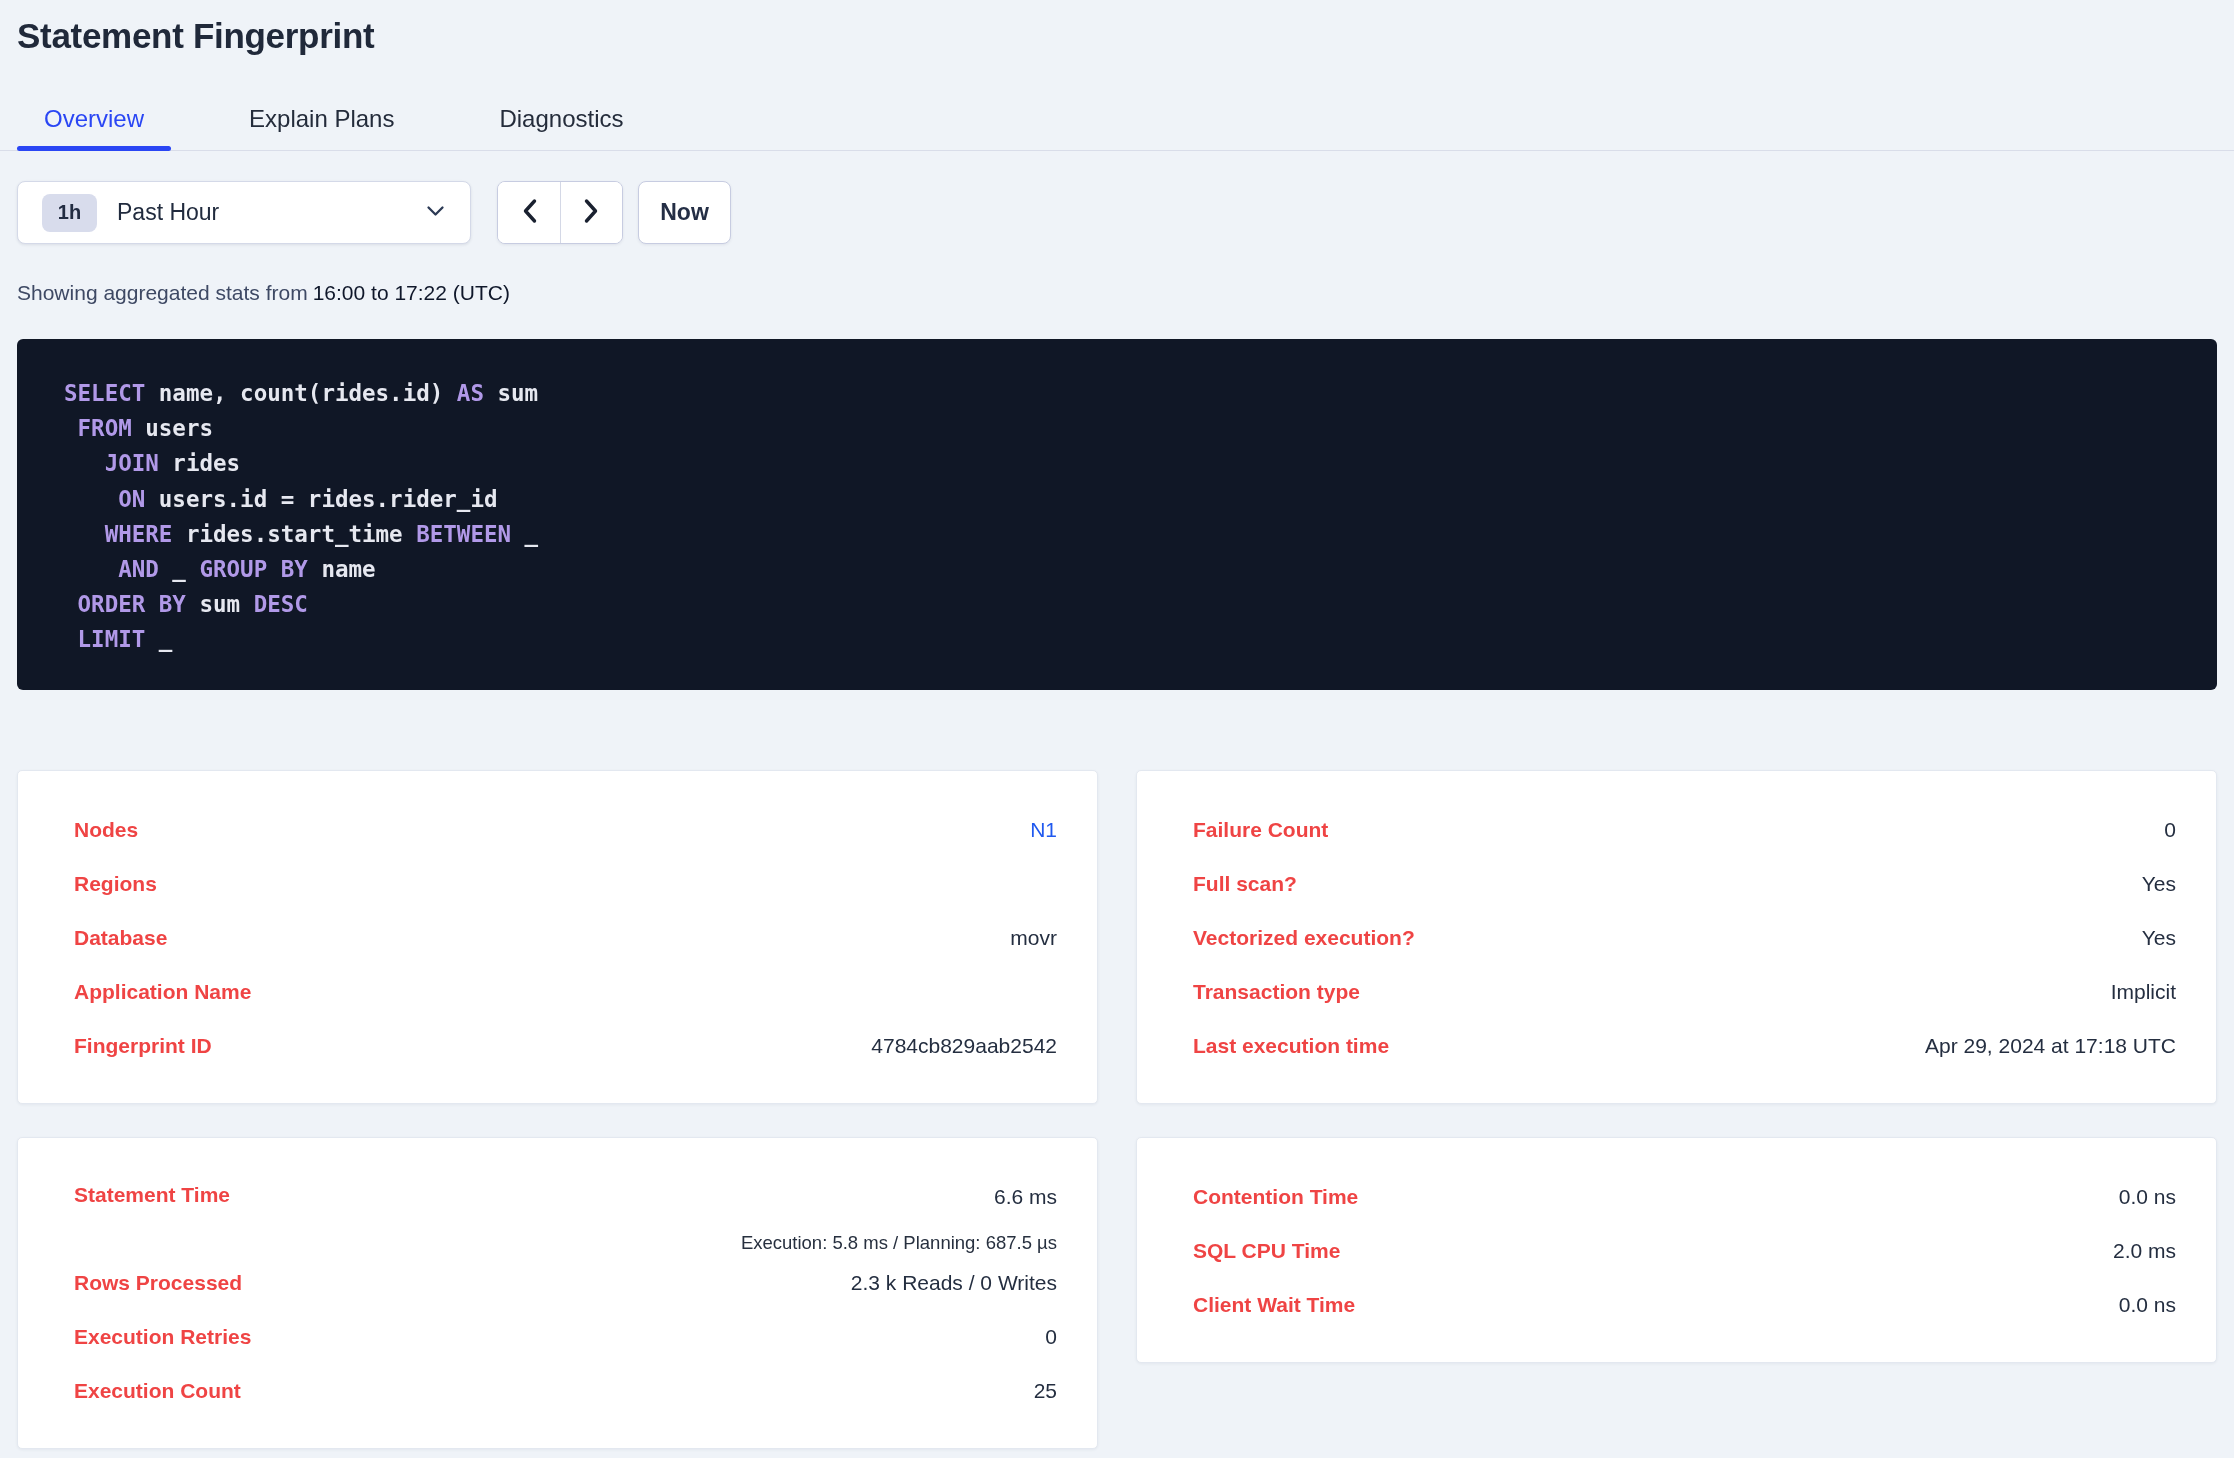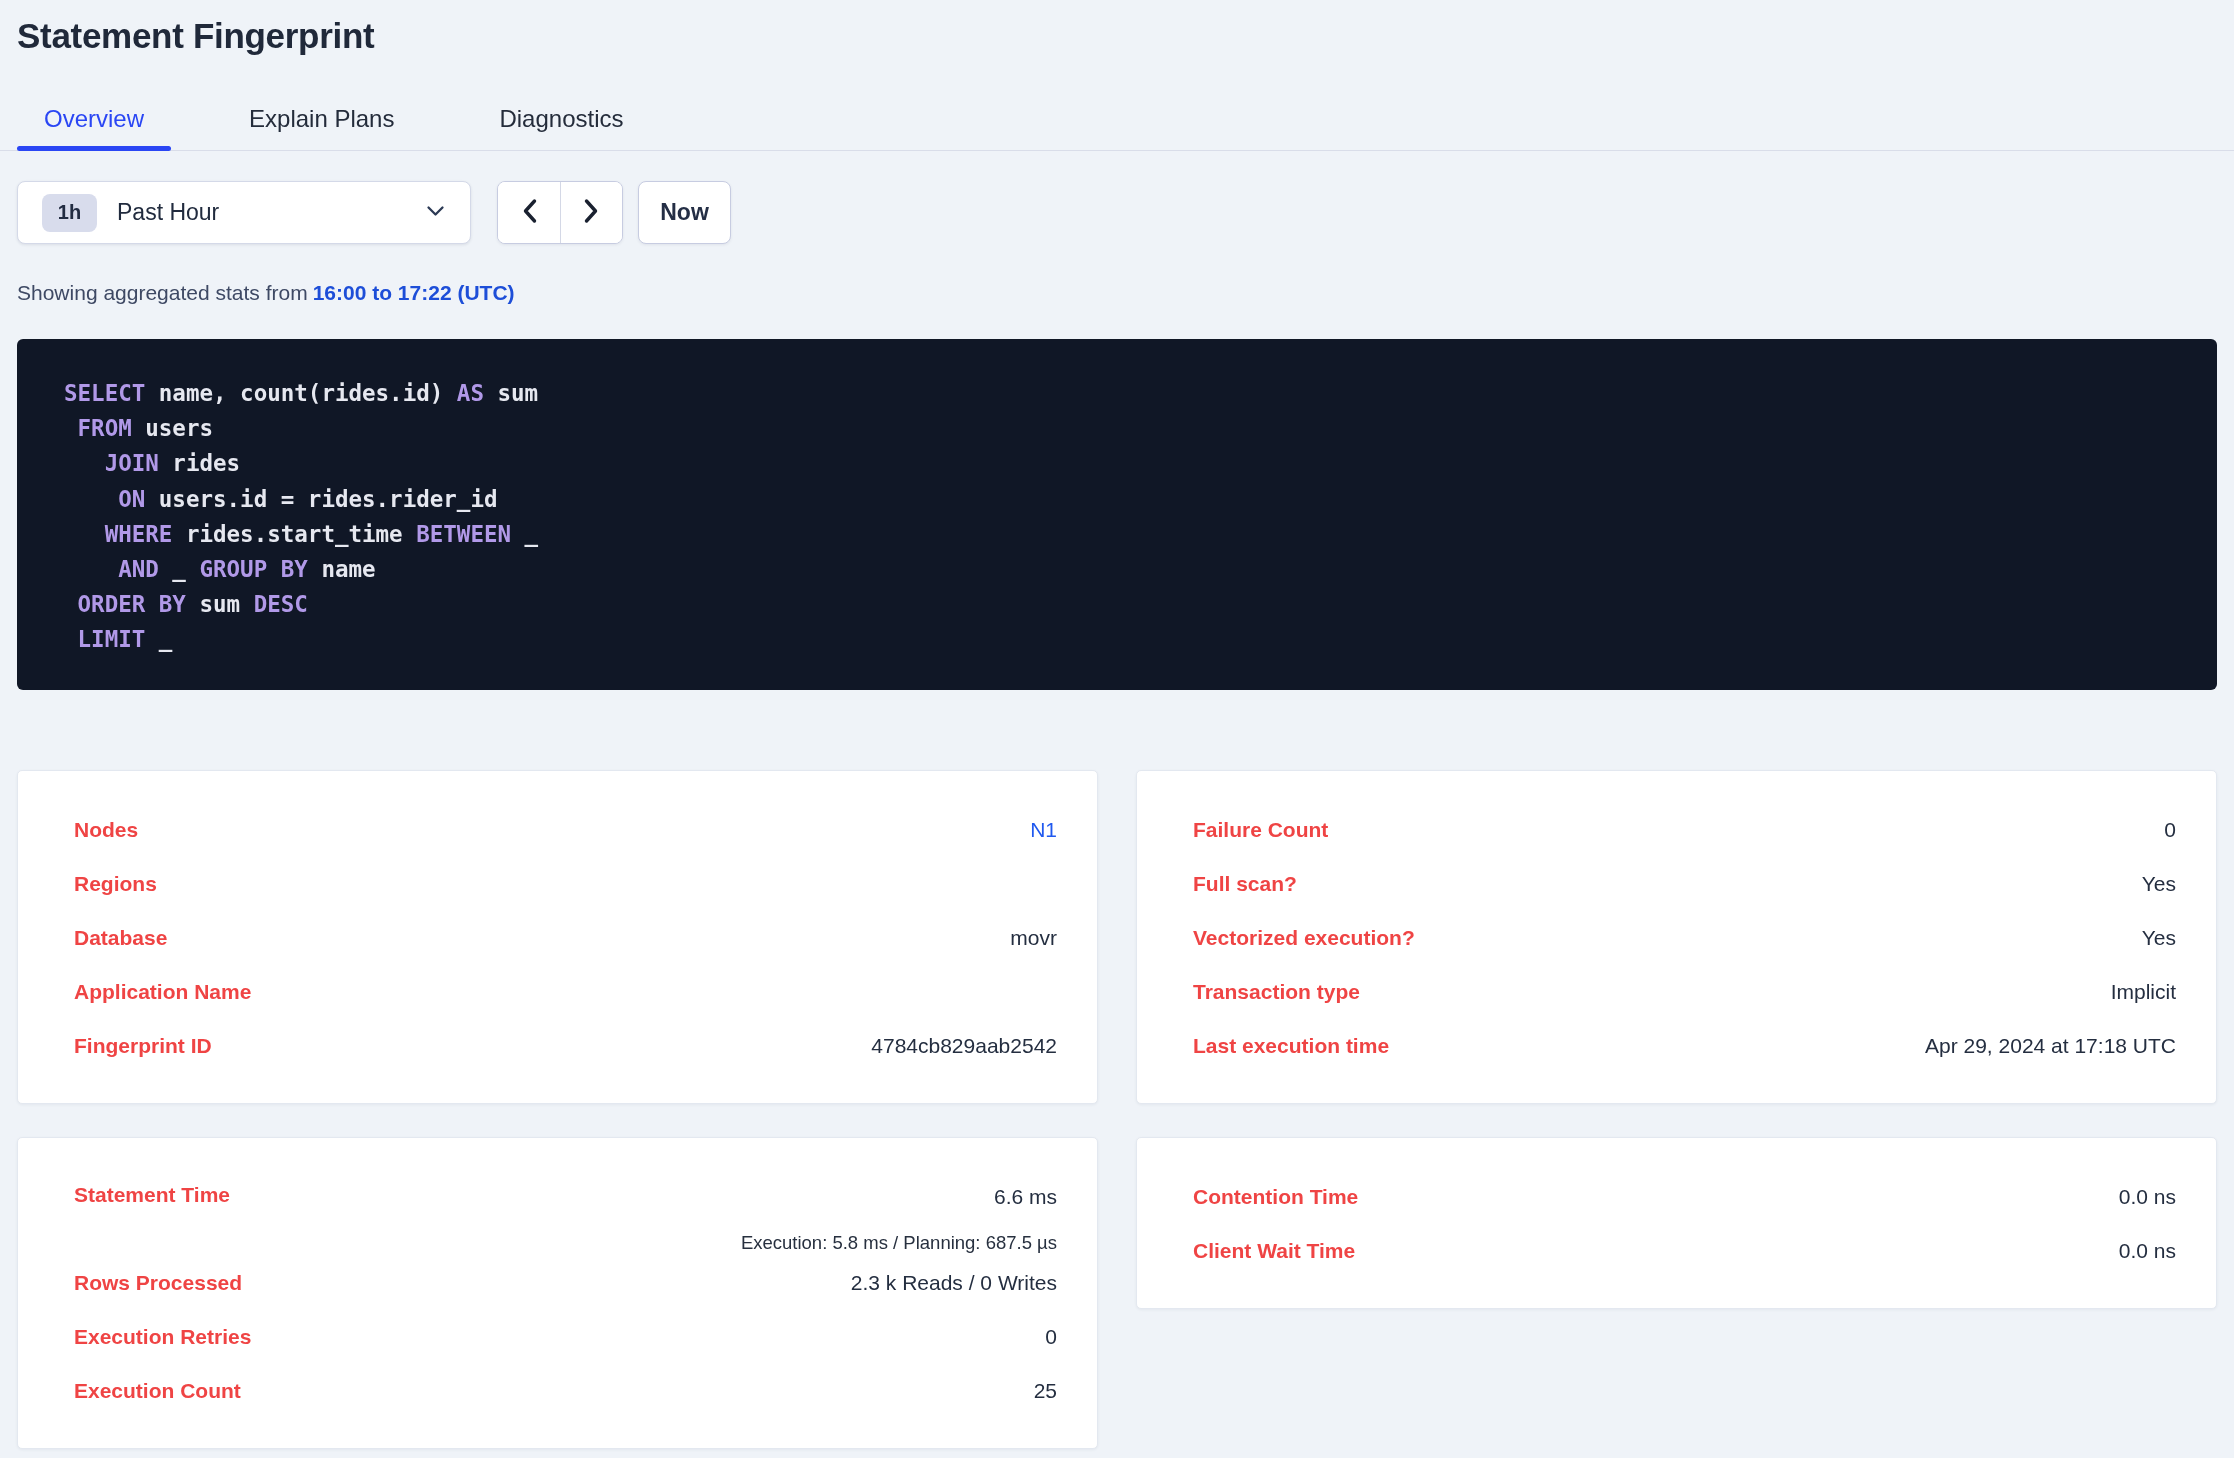--- a/index.html
+++ b/index.html
@@ -77,21 +77,21 @@
   .now-btn{
     margin-left:15px;width:93px;height:63px;
     background:#fff;border:1px solid #c7cce1;border-radius:8px;
     box-shadow:0 1px 3px rgba(34,44,73,.08);
     font-family:inherit;font-size:23px;font-weight:700;color:#242e45;
     cursor:pointer;
   }
 
   
   .stats-line{margin-top:36px;font-size:21px;line-height:26px;color:#3e4964;}
-  .stats-line b{color:#1d4ed8;font-weight:700;margin-left:5px;margin-top:18px;}
+  .stats-line b{color:#0f172a;font-weight:400;margin-left:5px;margin-top:18px;}
 
   
   .sql-box{
     margin-top:33px;
     background:var(--sql-bg);
     border-radius:6px;
     padding:37px 40px 32px 47px;
   }
   .sql-line{
     font-family:"DejaVu Sans Mono","Liberation Mono",monospace;
@@ -253,19 +253,23 @@
         <span class="val">25</span>
       </div>
     </div>
 
     <div class="card">
       <div class="row">
         <span class="lbl">Contention Time</span>
         <span class="val">0.0 ns</span>
       </div>
       <div class="row">
+        <span class="lbl">SQL CPU Time</span>
+        <span class="val">2.0 ms</span>
+      </div>
+      <div class="row">
         <span class="lbl">Client Wait Time</span>
         <span class="val">0.0 ns</span>
       </div>
     </div>
 
   </div>
 </div>
 
 </body></html>

